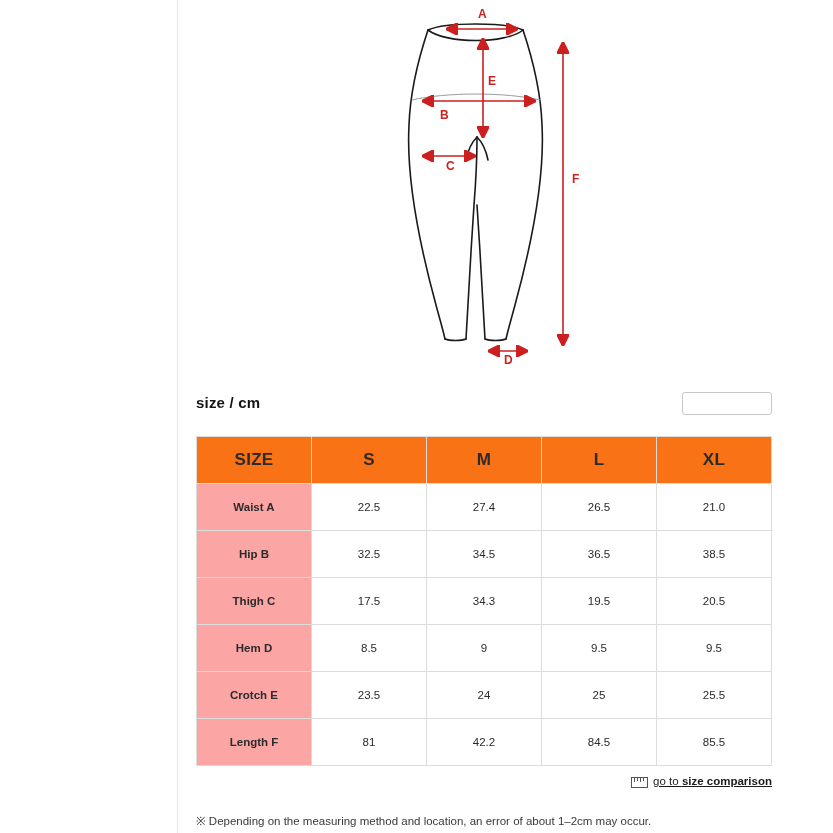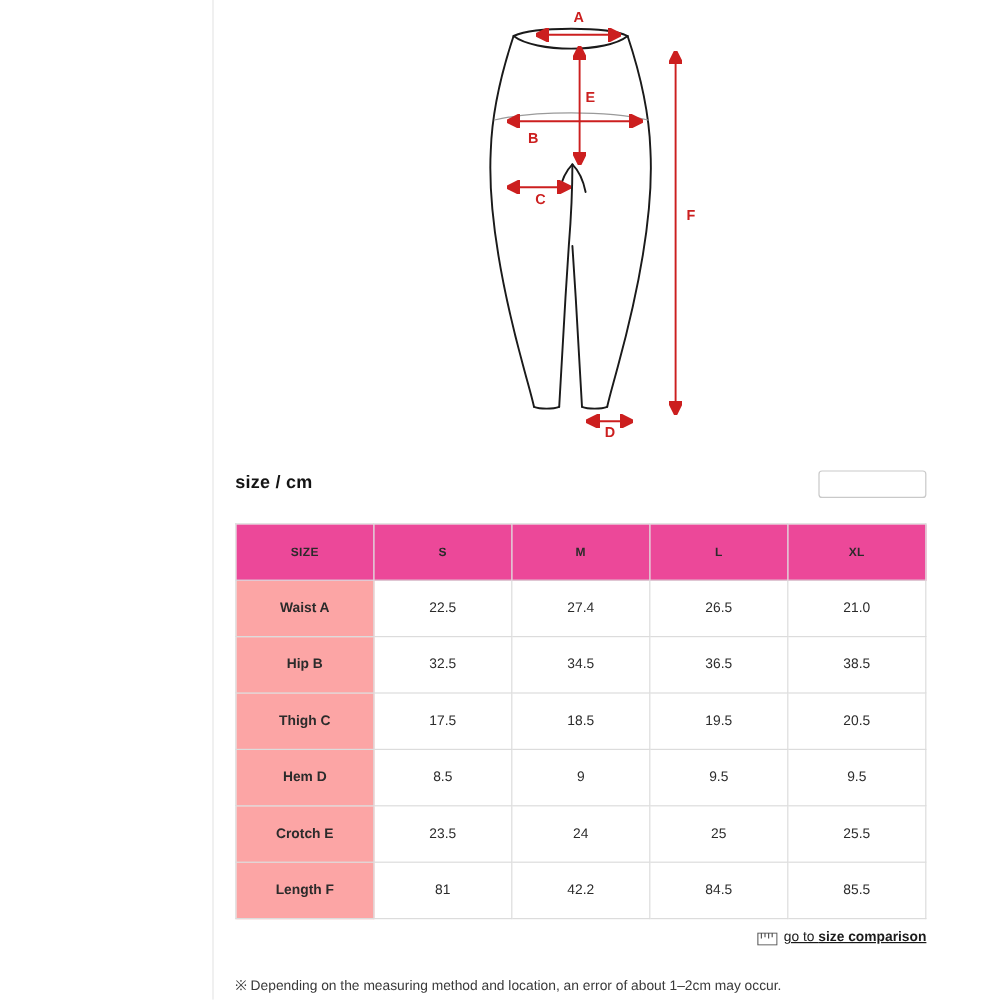--- a/index.html
+++ b/index.html
@@ -103,23 +103,23 @@
   table.size-table td {
     border: 1px solid #dcdcdc;
     height: 44px;
     text-align: center;
     vertical-align: middle;
     font-size: 11.5px;
     color: #2b2b2b;
     font-weight: normal;
   }
   table.size-table thead th {
-    background: #ec4899;
+    background: #f97316;
     font-weight: bold;
-    font-size: 10px;
+    font-size: 17px;
     letter-spacing: .3px;
   }
   table.size-table tbody th {
     background: #fca5a5;
     font-weight: bold;
     width: 115px;
   }
 
   
   .compare-row {
@@ -250,21 +250,21 @@
         <tr>
           <th>Hip B</th>
           <td>32.5</td>
           <td>34.5</td>
           <td>36.5</td>
           <td>38.5</td>
         </tr>
         <tr>
           <th>Thigh C</th>
           <td>17.5</td>
-          <td>18.5</td>
+          <td>34.3</td>
           <td>19.5</td>
           <td>20.5</td>
         </tr>
         <tr>
           <th>Hem D</th>
           <td>8.5</td>
           <td>9</td>
           <td>9.5</td>
           <td>9.5</td>
         </tr>

